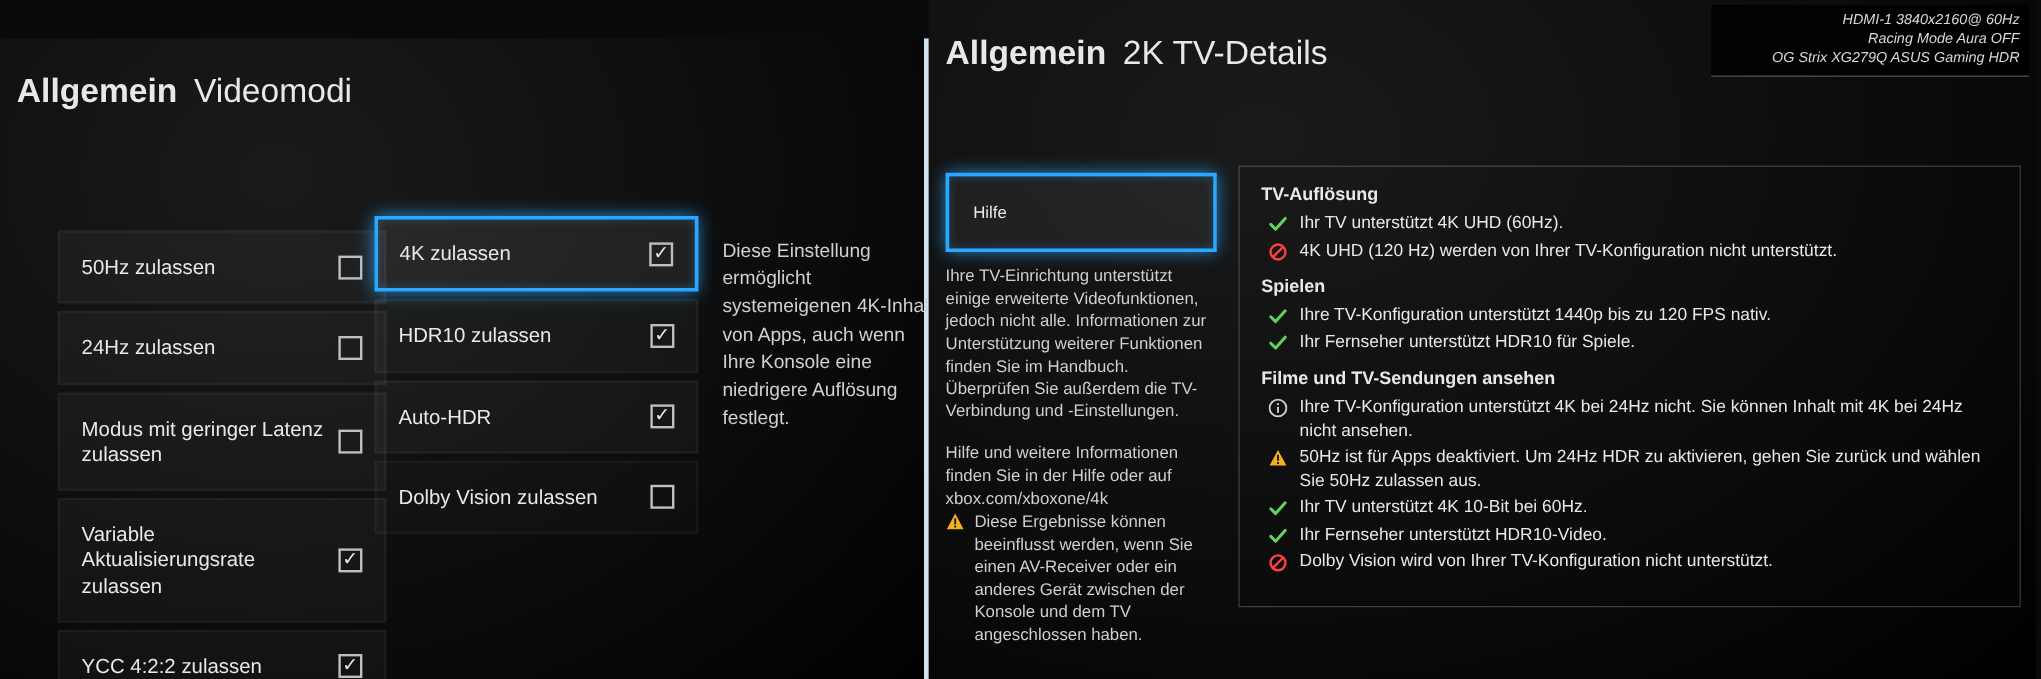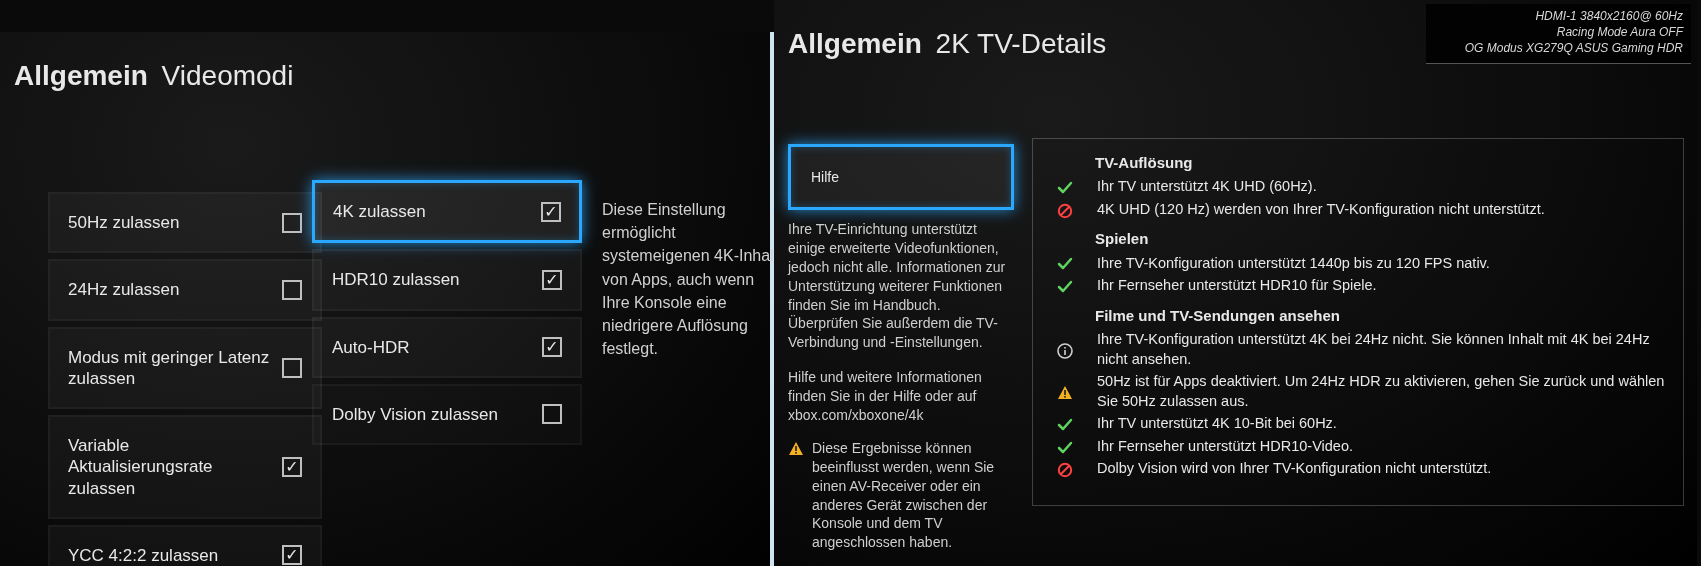--- a/index.html
+++ b/index.html
@@ -23,27 +23,27 @@
   .chk.on::after { content: "✓"; font-size: 16px; color: #e8e8e8; line-height: 1; }
   .opt.focus { border: 3px solid #2aa8ff; box-shadow: 0 0 14px rgba(42,168,255,0.8), inset 0 0 8px rgba(42,168,255,0.3); background: rgba(255,255,255,0.08); }
   .opt.dim { background: rgba(255,255,255,0.02); }
 
   .desc { position: absolute; top: 166px; left: 602px; width: 180px; font-size: 16px; line-height: 1.45; color: #d0d0d0; }
 
   
   .help-btn { position: absolute; top: 144px; left: 14px; width: 226px; padding: 22px 20px; border: 3px solid #2aa8ff; box-shadow: 0 0 14px rgba(42,168,255,0.8), inset 0 0 8px rgba(42,168,255,0.3); background: rgba(255,255,255,0.06); font-size: 14px; }
   .help-col { position: absolute; top: 204px; left: 14px; width: 226px; font-size: 14px; line-height: 1.35; color: #cfcfcf; }
   .help-col p { margin-top: 16px; }
-  .warn-row { display: flex; gap: 8px; margin-top: 14px; }
+  .warn-row { display: flex; gap: 8px; }
   .ic { width: 16px; height: 16px; flex-shrink: 0; margin-top: 2px; }
 
   .panel { position: absolute; top: 138px; left: 258px; width: 652px; height: 368px; border: 1px solid rgba(255,255,255,0.22); padding: 14px 18px 10px 18px; font-size: 14.5px; line-height: 1.35; overflow: hidden; }
-  .panel h4 { font-size: 15px; font-weight: 600; margin-top: 10px; margin-bottom: 4px; margin-left: 44px; }
+  .panel h4 { font-size: 15px; font-weight: 600; margin-top: 10px; margin-bottom: 4px; }
   .panel h4:first-child { margin-top: 0; }
-  .row { display: flex; gap: 24px; margin: 3px 0 3px 6px; align-items: center; }
+  .row { display: flex; gap: 10px; margin: 3px 0 3px 6px; }
   .row .txt { flex: 1; }
 
   
   .osd { position: absolute; top: 4px; right: 6px; width: 265px; background: rgba(0,0,0,0.82); color: #d8d8d8; font-size: 12px; line-height: 1.35; padding: 4px 8px 6px 10px; font-family: Arial, sans-serif; text-align: right; border-bottom: 1px solid #555; font-style: italic; }
   .osd .l1 { white-space: nowrap; }
 
   
   .svg { display: block; }
 </style>
 </head>
@@ -122,21 +122,21 @@
     </div>
 
     <div class="desc">Diese Einstellung ermöglicht systemeigenen 4K-Inhalt von Apps, auch wenn Ihre Konsole eine niedrigere Auflösung festlegt.</div>
   </div>
 
   <div class="pane pane-right">
 
     <div class="osd">
       <div class="l1">HDMI-1   3840x2160@  60Hz</div>
       <div class="l1">Racing Mode   Aura OFF</div>
-      <div class="l1">OG Modus  XG279Q   ASUS Gaming HDR</div>
+      <div class="l1">OG Strix  XG279Q   ASUS Gaming HDR</div>
     </div>
 
     <div class="crumb">
       <span class="b">Allgemein</span>
       <span class="s">2K TV-Details</span>
     </div>
 
     <div class="help-btn">
       <span>Hilfe</span>
     </div>

